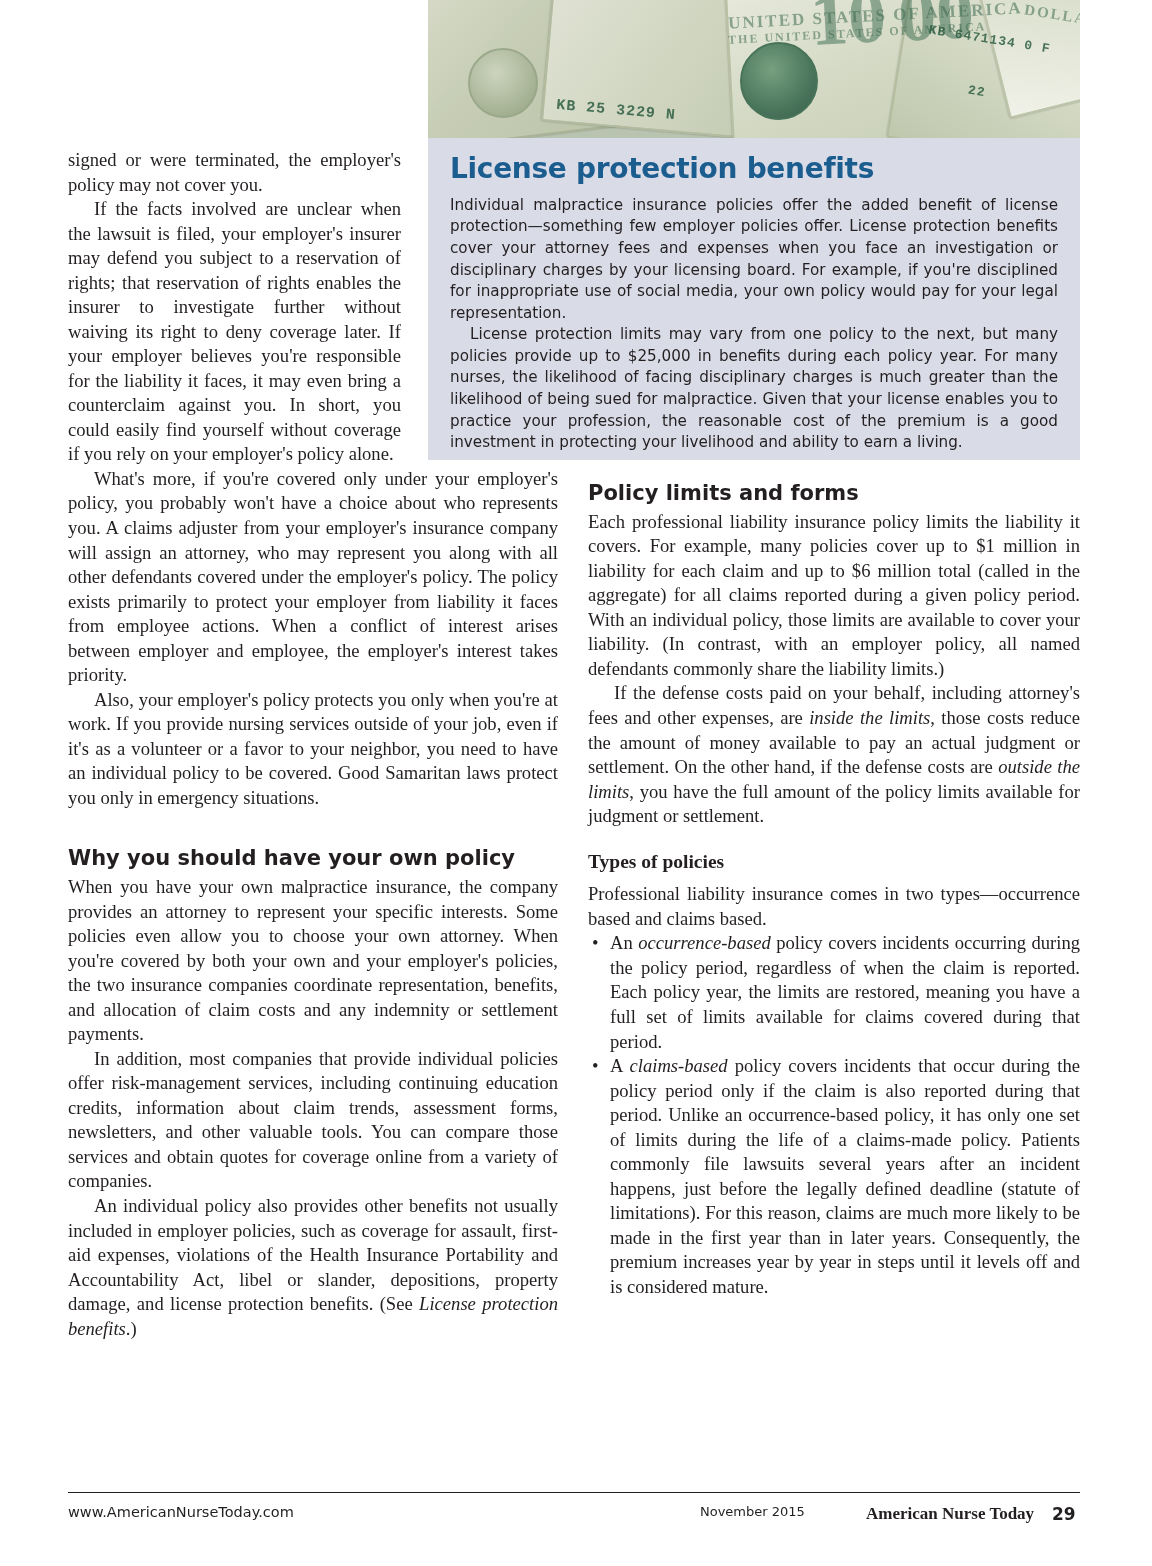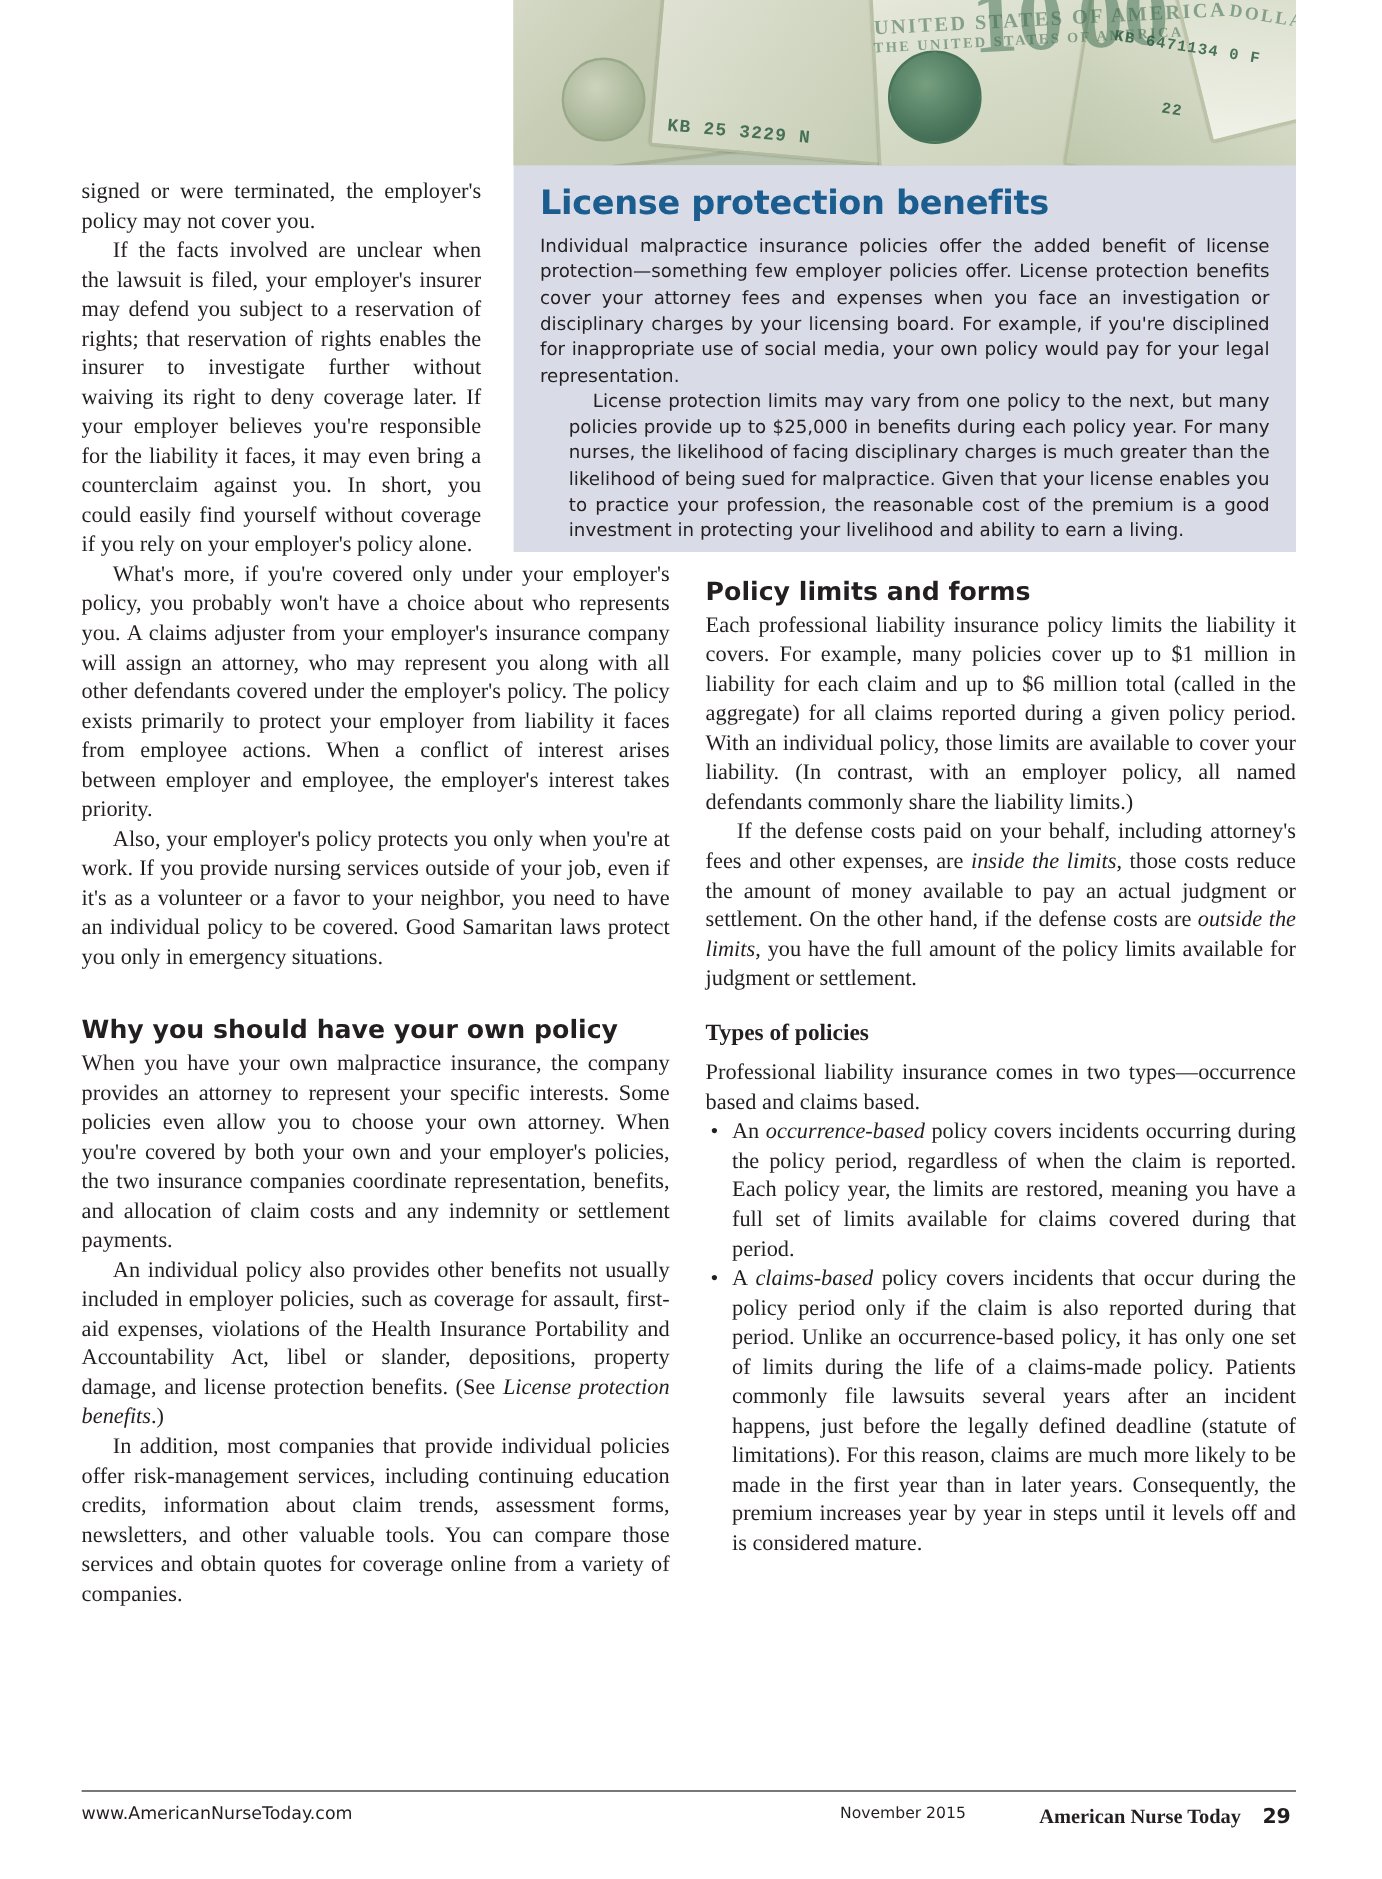--- a/index.html
+++ b/index.html
@@ -132,21 +132,21 @@
     letter-spacing: -0.3px;
   }
   .sidebar p {
     margin: 0;
     font-family: "DejaVu Sans", sans-serif;
     font-size: 15.2px;
     line-height: 1.42;
     color: #231f20;
     text-align: justify;
   }
-  .sidebar p.indent { text-indent: 20px; margin-left: 24px; }
+  .sidebar p.indent { text-indent: 20px; }
 
   
   .col {
     position: absolute;
     font-size: 18.6px;
     line-height: 1.32;
     text-align: justify;
   }
   .col-left {
     left: 68px;
@@ -262,22 +262,22 @@
   <p class="indent">License protection limits may vary from one policy to the next, but many policies provide up to $25,000 in benefits during each policy year. For many nurses, the likelihood of facing disciplinary charges is much greater than the likelihood of being sued for malpractice. Given that your license enables you to practice your profession, the reasonable cost of the premium is a good investment in protecting your livelihood and ability to earn a living.</p>
 </div>
 
 <div class="col col-left">
   <p class="first narrow">signed or were terminated, the employer's policy may not cover you.</p>
   <p class="narrow"><span>If the facts involved are unclear when the lawsuit is filed, your employer's insurer may defend you subject to a reservation of rights; that reservation of rights enables the insurer to investigate further without waiving its right to deny coverage later. If your employer believes you're responsible for the liability it faces, it may even bring a counterclaim against you. In short, you could easily find yourself without coverage if you rely on your employer's policy alone.</span></p>
   <p>What's more, if you're covered only under your employer's policy, you probably won't have a choice about who represents you. A claims adjuster from your employer's insurance company will assign an attorney, who may represent you along with all other defendants covered under the employer's policy. The policy exists primarily to protect your employer from liability it faces from employee actions. When a conflict of interest arises between employer and employee, the employer's interest takes priority.</p>
   <p>Also, your employer's policy protects you only when you're at work. If you provide nursing services outside of your job, even if it's as a volunteer or a favor to your neighbor, you need to have an individual policy to be covered. Good Samaritan laws protect you only in emergency situations.</p>
   <h3 class="sans">Why you should have your own policy</h3>
   <p class="first">When you have your own malpractice insurance, the company provides an attorney to represent your specific interests. Some policies even allow you to choose your own attorney. When you're covered by both your own and your employer's policies, the two insurance companies coordinate representation, benefits, and allocation of claim costs and any indemnity or settlement payments.</p>
+  <p>In addition, most companies that provide individual policies offer risk-management services, including continuing education credits, information about claim trends, assessment forms, newsletters, and other valuable tools. You can compare those services and obtain quotes for coverage online from a variety of companies.</p>
   <p><span>An individual policy also provides other benefits not usually included in employer policies, such as coverage for assault, first-aid expenses, violations of the Health Insurance Portability and Accountability Act, libel or slander, depositions, property damage, and license protection benefits. (See </span><em>License protection benefits</em><span>.)</span></p>
-  <p>In addition, most companies that provide individual policies offer risk-management services, including continuing education credits, information about claim trends, assessment forms, newsletters, and other valuable tools. You can compare those services and obtain quotes for coverage online from a variety of companies.</p>
 </div>
 
 <div class="col col-right">
   <h3 class="sans tight">Policy limits and forms</h3>
   <p class="first">Each professional liability insurance policy limits the liability it covers. For example, many policies cover up to $1 million in liability for each claim and up to $6 million total (called in the aggregate) for all claims reported during a given policy period. With an individual policy, those limits are available to cover your liability. (In contrast, with an employer policy, all named defendants commonly share the liability limits.)</p>
   <p><span>If the defense costs paid on your behalf, including attorney's fees and other expenses, are </span><em>inside the limits</em><span>, those costs reduce the amount of money available to pay an actual judgment or settlement. On the other hand, if the defense costs are </span><em>outside the limits</em><span>, you have the full amount of the policy limits available for judgment or settlement.</span></p>
   <h3 class="serif">Types of policies</h3>
   <p class="first">Professional liability insurance comes in two types—occurrence based and claims based.</p>
   <ul class="bullets">
     <li><span>An </span><em>occurrence-based</em><span> policy covers incidents occurring during the policy period, regardless of when the claim is reported. Each policy year, the limits are restored, meaning you have a full set of limits available for claims covered during that period.</span></li>

